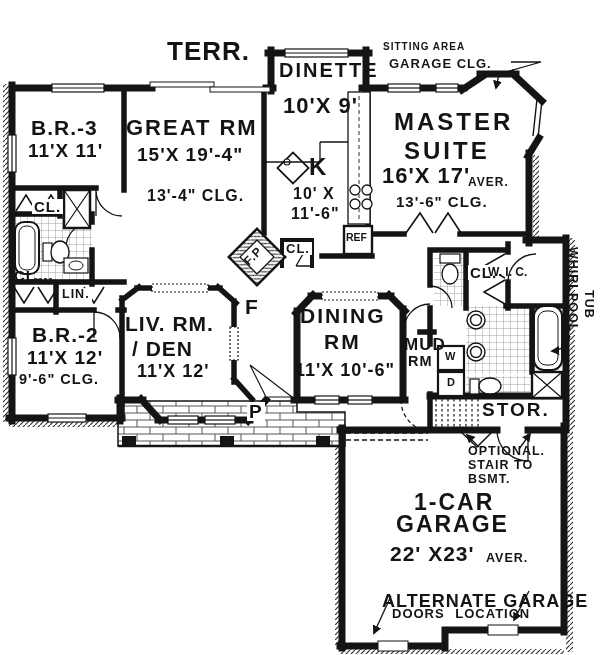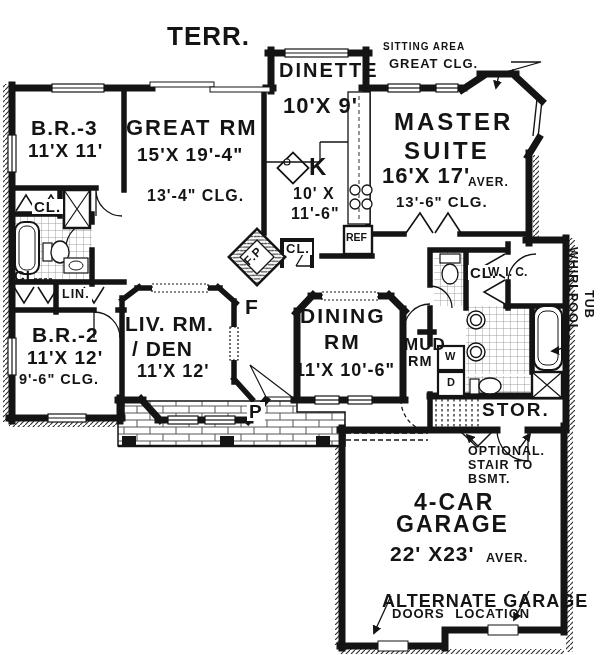--- a/index.html
+++ b/index.html
@@ -241,23 +241,23 @@
     <path d="M511,62 H541 L499,74 L496,88" marker-end="url(#ah)"></path>
     <path d="M570,336 Q566,350 552,351" marker-end="url(#ah)"></path>
     <path d="M479,447 L467,435" marker-end="url(#ah)"></path>
     <path d="M519,449 L530,434" marker-end="url(#ah)"></path>
     <path d="M391,596 L374,633" marker-end="url(#ah)"></path>
     <path d="M529,591 L514,620" marker-end="url(#ah)"></path>
     <path d="M50,206 H64 M34,279 H54" stroke-dasharray="3,2"></path>
   </g>
 </svg>
 
-<div class="lbl" style="left:167px;top:23px;font-size:26px">TERR.</div>
+<div class="lbl" style="left:167px;top:38px;font-size:26px">TERR.</div>
 <div class="lbl" style="left:383px;top:42px;font-size:10px">SITTING AREA</div>
-<div class="lbl" style="left:389px;top:57px;font-size:13px">GREAT CLG.</div>
+<div class="lbl" style="left:389px;top:57px;font-size:13px">GARAGE CLG.</div>
 <div class="lbl ls2" style="left:279px;top:60px;font-size:20px">DINETTE</div>
 <div class="lbl" style="left:283px;top:95px;font-size:22px">10'X 9'</div>
 <div class="lbl" style="left:31px;top:117px;font-size:21px">B.R.-3</div>
 <div class="lbl" style="left:28px;top:141px;font-size:19px">11'X 11'</div>
 <div class="lbl ls2" style="left:126px;top:117px;font-size:22px">GREAT RM</div>
 <div class="lbl" style="left:137px;top:145px;font-size:19px">15'X 19'-4"</div>
 <div class="lbl" style="left:147px;top:188px;font-size:16px">13'-4" CLG.</div>
 <div class="lbl ls3" style="left:394px;top:110px;font-size:24px">MASTER</div>
 <div class="lbl ls3" style="left:404px;top:139px;font-size:24px">SUITE</div>
 <div class="lbl" style="left:382px;top:165px;font-size:22px">16'X 17'</div>
@@ -288,20 +288,20 @@
 <div class="lbl" style="left:447px;top:377px;font-size:11px;letter-spacing:0">D</div>
 <div class="lbl halo" style="left:468px;top:265px;font-size:15px">CL.</div>
 <div class="lbl" style="left:488px;top:266px;font-size:12px;letter-spacing:0">W. I. C.</div>
 <div class="lbl vert" style="left:566px;top:247px;font-size:12.5px">WHIRLPOOL</div>
 <div class="lbl vert" style="left:582px;top:290px;font-size:12.5px">TUB</div>
 <div class="lbl halo" style="left:247px;top:402px;font-size:19px">P</div>
 <div class="lbl ls2 halo" style="left:480px;top:400px;font-size:19px">STOR.</div>
 <div class="lbl" style="left:468px;top:445px;font-size:12.5px">OPTIONAL.</div>
 <div class="lbl" style="left:468px;top:459px;font-size:12.5px">STAIR TO</div>
 <div class="lbl" style="left:468px;top:473px;font-size:12.5px">BSMT.</div>
-<div class="lbl ls2" style="left:414px;top:491px;font-size:23px">4-CAR</div>
+<div class="lbl ls2" style="left:414px;top:491px;font-size:23px">1-CAR</div>
 <div class="lbl ls2" style="left:396px;top:513px;font-size:23px">GARAGE</div>
 <div class="lbl" style="left:390px;top:543px;font-size:21px">22' X23'</div>
 <div class="lbl" style="left:486px;top:552px;font-size:12.5px">AVER.</div>
 <div class="lbl" style="left:382px;top:592px;font-size:18px">ALTERNATE GARAGE</div>
 <div class="lbl" style="left:392px;top:607px;font-size:13px;word-spacing:6px">DOORS LOCATION</div>
 
 </div>
 
 </body></html>

